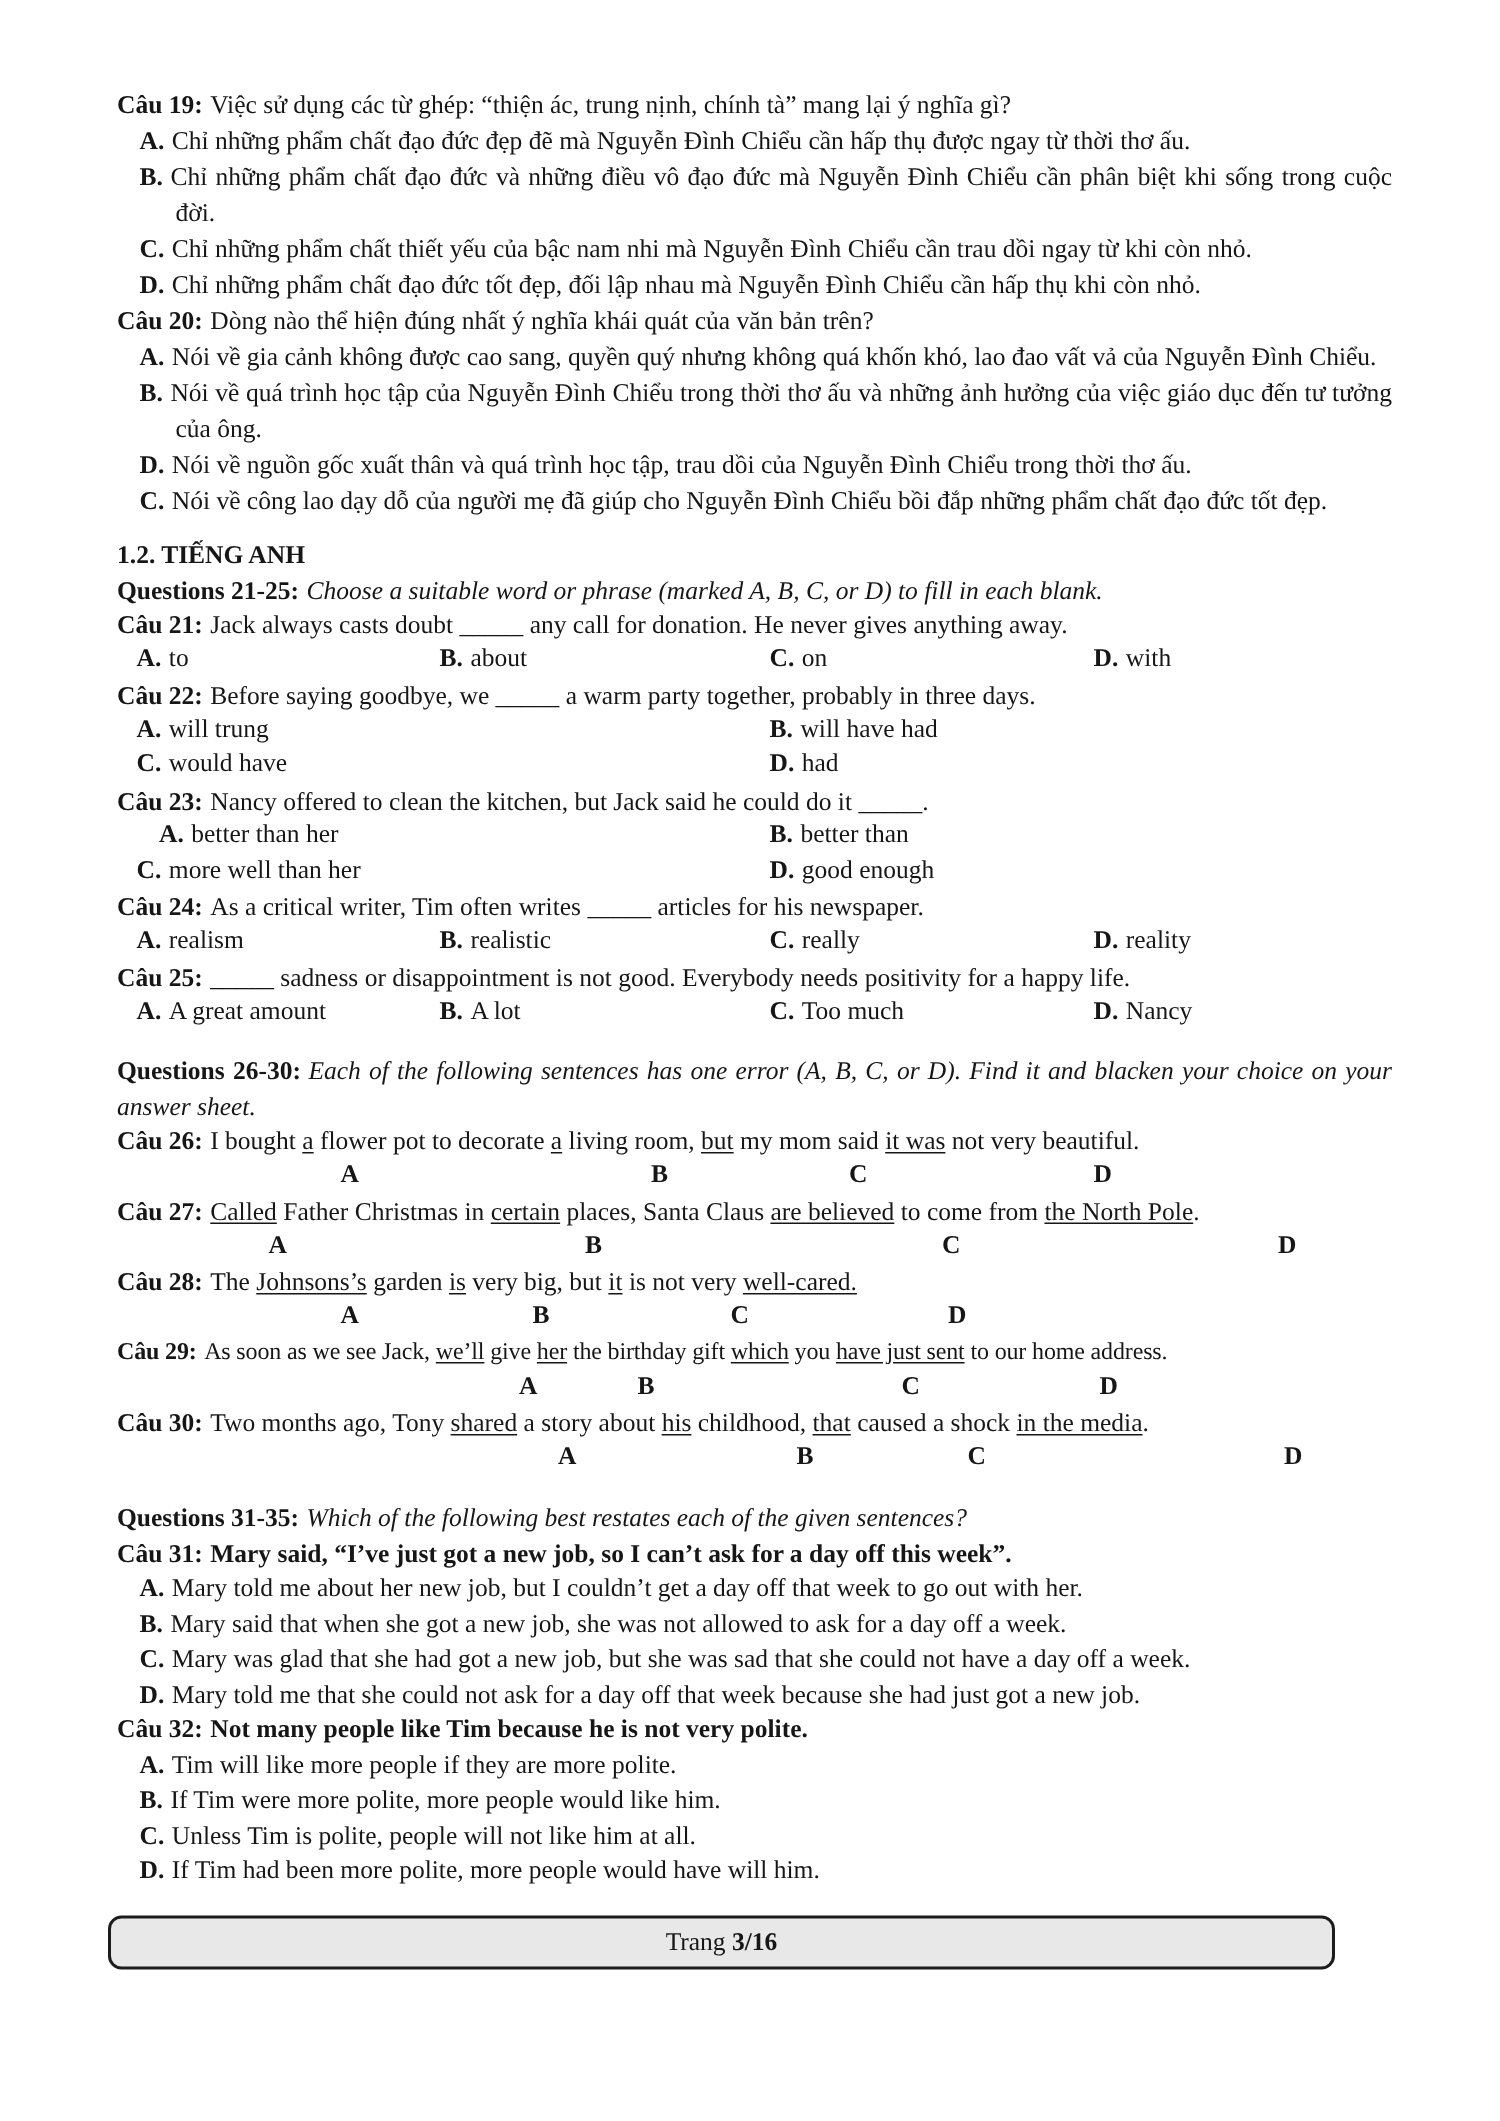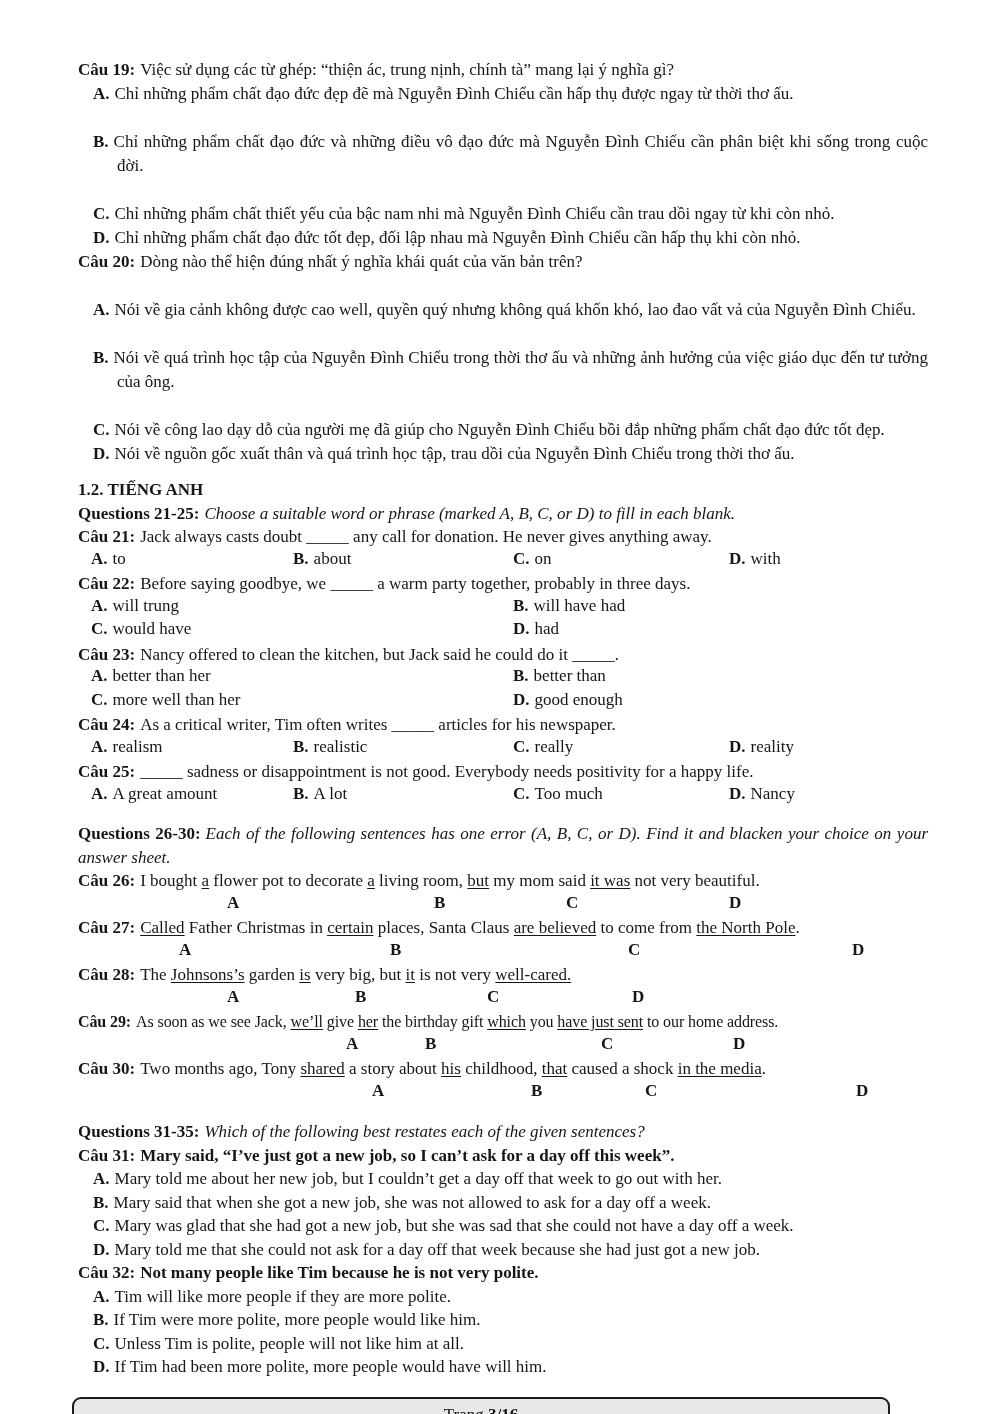--- a/index.html
+++ b/index.html
@@ -8,21 +8,21 @@
     font-family:"Liberation Serif","DejaVu Serif",serif;
     font-size:17px; color:#161616;
     -webkit-font-smoothing:antialiased;
   }
   .page { padding:58px 72px 0 78px; }
   .line { line-height:24px; }
   .b { font-weight:700; }
   .i { font-style:italic;text-align:center; }
   .u { text-decoration:underline; text-underline-offset:2px; }
   .nowrap { white-space:nowrap; }
-  .just { text-align:justify;margin-top:24px; }
+  .just { text-align:justify; }
   .qlabel { font-weight:700; padding-right:5px; }
   .m { font-weight:700; padding-right:5px; }
   .opt { margin-left:15px; padding-left:24px; text-indent:-24px; }
   .vn .line, .vn .opt { line-height:24px; }
   .en .line, .en .opt { line-height:23.5px; }
   .section-title { margin-top:12px; font-weight:700; }
   .optrow { position:relative; height:23.5px; }
   .lrow { position:relative; height:23.5px; font-weight:700; }
   .cell { position:absolute; top:0; white-space:nowrap; }
   .tight { font-size:16px; letter-spacing:-0.1px; }
@@ -41,24 +41,24 @@
 
   <div class="vn">
 
     <div class="line nowrap"><span class="qlabel">Câu 19:</span><span>Việc sử dụng các từ ghép: “thiện ác, trung nịnh, chính tà” mang lại ý nghĩa gì?</span></div>
     <div class="opt nowrap"><span class="m">A.</span><span>Chỉ những phẩm chất đạo đức đẹp đẽ mà Nguyễn Đình Chiểu cần hấp thụ được ngay từ thời thơ ấu.</span></div>
     <div class="opt just"><span class="m">B.</span><span>Chỉ những phẩm chất đạo đức và những điều vô đạo đức mà Nguyễn Đình Chiểu cần phân biệt khi sống trong cuộc đời.</span></div>
     <div class="opt just"><span class="m">C.</span><span>Chỉ những phẩm chất thiết yếu của bậc nam nhi mà Nguyễn Đình Chiểu cần trau dồi ngay từ khi còn nhỏ.</span></div>
     <div class="opt nowrap"><span class="m">D.</span><span>Chỉ những phẩm chất đạo đức tốt đẹp, đối lập nhau mà Nguyễn Đình Chiểu cần hấp thụ khi còn nhỏ.</span></div>
 
     <div class="line nowrap"><span class="qlabel">Câu 20:</span><span>Dòng nào thể hiện đúng nhất ý nghĩa khái quát của văn bản trên?</span></div>
-    <div class="opt just"><span class="m">A.</span><span>Nói về gia cảnh không được cao well, quyền quý nhưng không quá khốn khó, lao đao vất vả của Nguyễn Đình Chiểu.</span></div>
+    <div class="opt just"><span class="m">A.</span><span>Nói về gia cảnh không được cao sang, quyền quý nhưng không quá khốn khó, lao đao vất vả của Nguyễn Đình Chiểu.</span></div>
     <div class="opt just"><span class="m">B.</span><span>Nói về quá trình học tập của Nguyễn Đình Chiểu trong thời thơ ấu và những ảnh hưởng của việc giáo dục đến tư tưởng của ông.</span></div>
+    <div class="opt nowrap"><span class="m">D.</span><span>Nói về nguồn gốc xuất thân và quá trình học tập, trau dồi của Nguyễn Đình Chiểu trong thời thơ ấu.</span></div>
     <div class="opt just"><span class="m">C.</span><span>Nói về công lao dạy dỗ của người mẹ đã giúp cho Nguyễn Đình Chiểu bồi đắp những phẩm chất đạo đức tốt đẹp.</span></div>
-    <div class="opt nowrap"><span class="m">D.</span><span>Nói về nguồn gốc xuất thân và quá trình học tập, trau dồi của Nguyễn Đình Chiểu trong thời thơ ấu.</span></div>
   </div>
 
   <div class="en">
 
     <div class="line section-title nowrap">1.2. TIẾNG ANH</div>
 
     <div class="line nowrap"><span class="qlabel">Questions 21-25:</span><span class="i">Choose a suitable word or phrase (marked A, B, C, or D) to fill in each blank.</span></div>
 
     <div class="line nowrap"><span class="qlabel">Câu 21:</span><span>Jack always casts doubt _____ any call for donation. He never gives anything away.</span></div>
     <div class="optrow">
@@ -73,21 +73,21 @@
       <span class="cell" style="left:13px"><span class="m">A.</span><span>will trung</span></span>
       <span class="cell" style="left:435px"><span class="m">B.</span><span>will have had</span></span>
     </div>
     <div class="optrow">
       <span class="cell" style="left:13px"><span class="m">C.</span><span>would have</span></span>
       <span class="cell" style="left:435px"><span class="m">D.</span><span>had</span></span>
     </div>
 
     <div class="line nowrap"><span class="qlabel">Câu 23:</span><span>Nancy offered to clean the kitchen, but Jack said he could do it _____.</span></div>
     <div class="optrow">
-      <span class="cell" style="left:13px"><span class="m">A.</span><span>better than her</span></span>
+      <span class="cell" style="left:28px"><span class="m">A.</span><span>better than her</span></span>
       <span class="cell" style="left:435px"><span class="m">B.</span><span>better than</span></span>
     </div>
     <div class="optrow">
       <span class="cell" style="left:13px"><span class="m">C.</span><span>more well than her</span></span>
       <span class="cell" style="left:435px"><span class="m">D.</span><span>good enough</span></span>
     </div>
 
     <div class="line nowrap"><span class="qlabel">Câu 24:</span><span>As a critical writer, Tim often writes _____ articles for his newspaper.</span></div>
     <div class="optrow">
       <span class="cell" style="left:13px"><span class="m">A.</span><span>realism</span></span>

